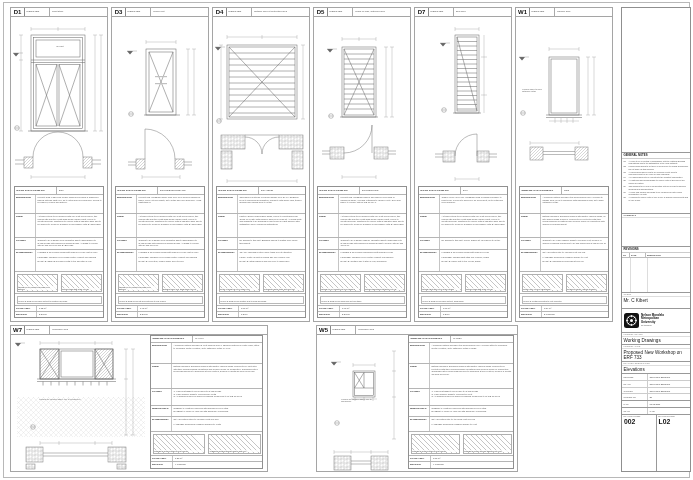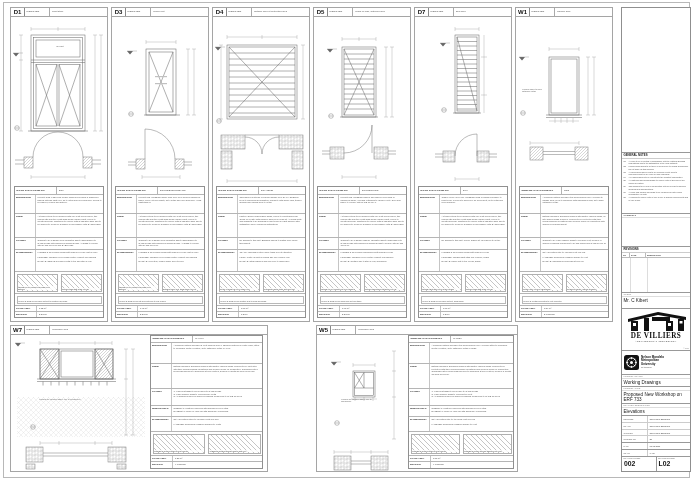--- a/index.html
+++ b/index.html
@@ -798,40 +798,20 @@
           <i style="left:8px"></i>
           <i style="left:25px"></i>
         </div>
     </div>
 
     <div class="rsec" style="height:16px">
       <div class="rlab">CLIENT</div>
       <div class="rval">Mr. C Kibert</div>
     </div>
 
-    <div class="rsec" style="height:42px">
-      <svg width="68" height="22" viewBox="0 0 68 22" style="display:block;margin:1px auto 0">
-        <g fill="#111">
-          <path d="M6 9L36 2l28 5v3L36 5 6 12z"></path>
-          <rect x="9" y="11" width="7" height="10"></rect>
-          <rect x="22" y="8" width="5" height="13"></rect>
-          <path d="M30 7h18v4H30z"></path>
-          <rect x="44" y="11" width="7" height="10"></rect>
-          <rect x="56" y="9" width="6" height="12"></rect>
-        </g>
-        <g fill="#fff">
-          <rect x="11" y="13" width="3" height="3"></rect>
-          <rect x="46" y="13" width="3" height="3"></rect>
-          <rect x="57.5" y="11" width="3" height="2.5"></rect>
-        </g>
-      </svg>
-      <div class="dvname">DE VILLIERS</div>
-      <div class="dvsub">ARCHITECTURAL TECHNOLOGY</div>
-      <div class="dvcopy">© 2010</div>
-    </div>
 
     <div class="rsec nmmu" style="height:24px">
       <svg width="15" height="15" viewBox="0 0 15 15">
         <rect x="0" y="0" width="15" height="15" rx="2.5" fill="#111"></rect>
         <circle cx="7.5" cy="7.5" r="4.6" fill="none" stroke="#fff" stroke-width="1"></circle>
         <circle cx="7.5" cy="7.5" r="1.5" fill="#fff"></circle>
         <g stroke="#fff" stroke-width=".9">
           <path d="M7.5 2.2v2M7.5 10.8v2M2.2 7.5h2M10.8 7.5h2M3.9 3.9l1.4 1.4M9.7 9.7l1.4 1.4M11.1 3.9L9.7 5.3M5.3 9.7l-1.4 1.4"></path>
         </g>
       </svg>

